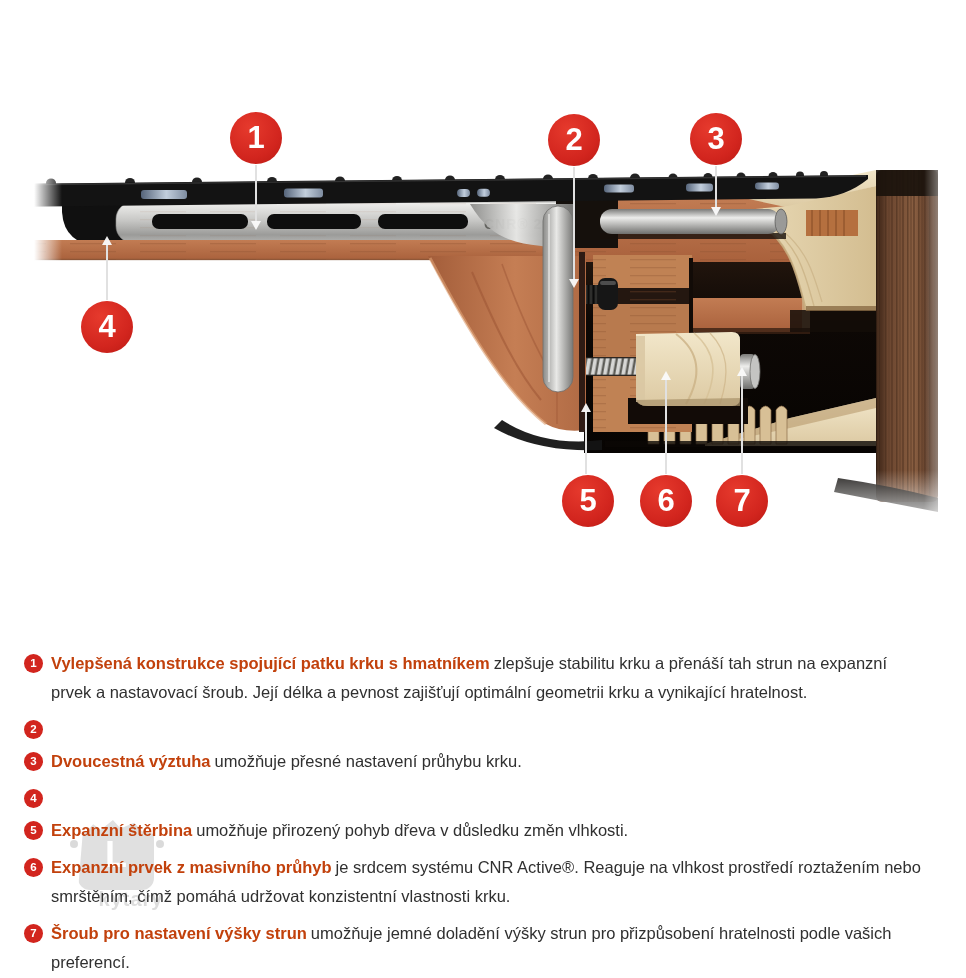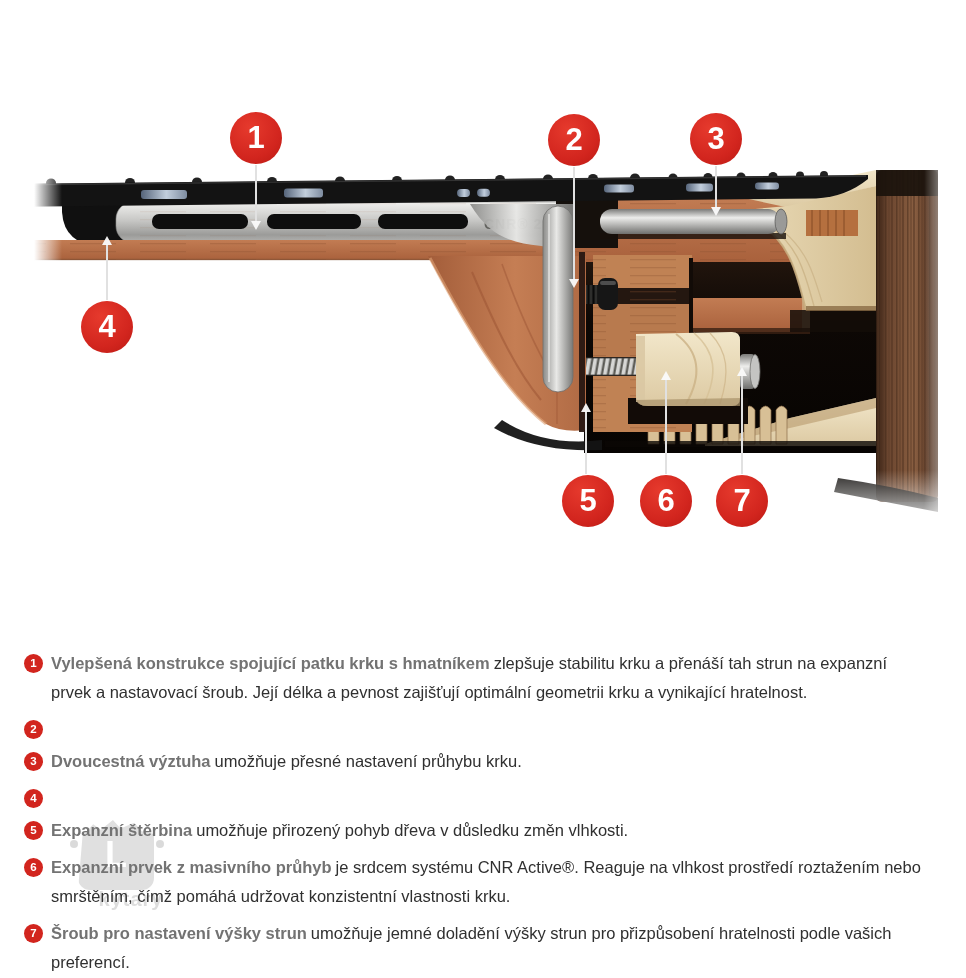--- a/index.html
+++ b/index.html
@@ -11,21 +11,21 @@
            background:radial-gradient(circle at 38% 30%, #e63a2d 0%, #d2251e 62%, #ba1a13 100%);
            color:#fff;font-weight:700;font-size:31px;line-height:52px;text-align:center;
            z-index:5;}
   
   .legend{position:absolute;left:24px;top:649px;width:905px;z-index:3;}
   .item{display:flex;align-items:flex-start;margin:0 0 8px 0;}
   .lnum{flex:0 0 19px;width:19px;height:19px;border-radius:50%;background:#d2251e;
         color:#fff;font-size:11.5px;font-weight:700;text-align:center;line-height:19px;
         margin:5px 8px 0 0;}
   .txt{margin:0;font-size:16.5px;line-height:29px;color:#303030;max-width:880px;}
-  .txt b{font-weight:700;color:#737373;margin-right:4px;}
+  .txt b{font-weight:700;color:#c2410c;margin-right:4px;}
   
   .wm{position:absolute;left:56px;top:814px;width:150px;height:110px;opacity:.55;z-index:1;
       pointer-events:none;}
   .wm .wmtext{position:absolute;left:0;top:74px;width:150px;text-align:center;
       font-size:20px;font-weight:700;letter-spacing:1px;color:#c2c2c2;}
   .wm .wmletter{position:absolute;left:22px;top:6px;width:76px;height:70px;background:#c7c7c7;
       border-radius:10px 16px 12px 12px;color:#fff;font-size:36px;font-weight:700;
       text-align:center;line-height:70px;
       clip-path:polygon(6% 22%,20% 6%,30% 14%,46% 0%,56% 12%,74% 4%,84% 16%,100% 20%,100% 100%,0% 100%);}
   .wm .dot{position:absolute;width:8px;height:8px;border-radius:50%;background:#bdbdbd;top:26px;}

